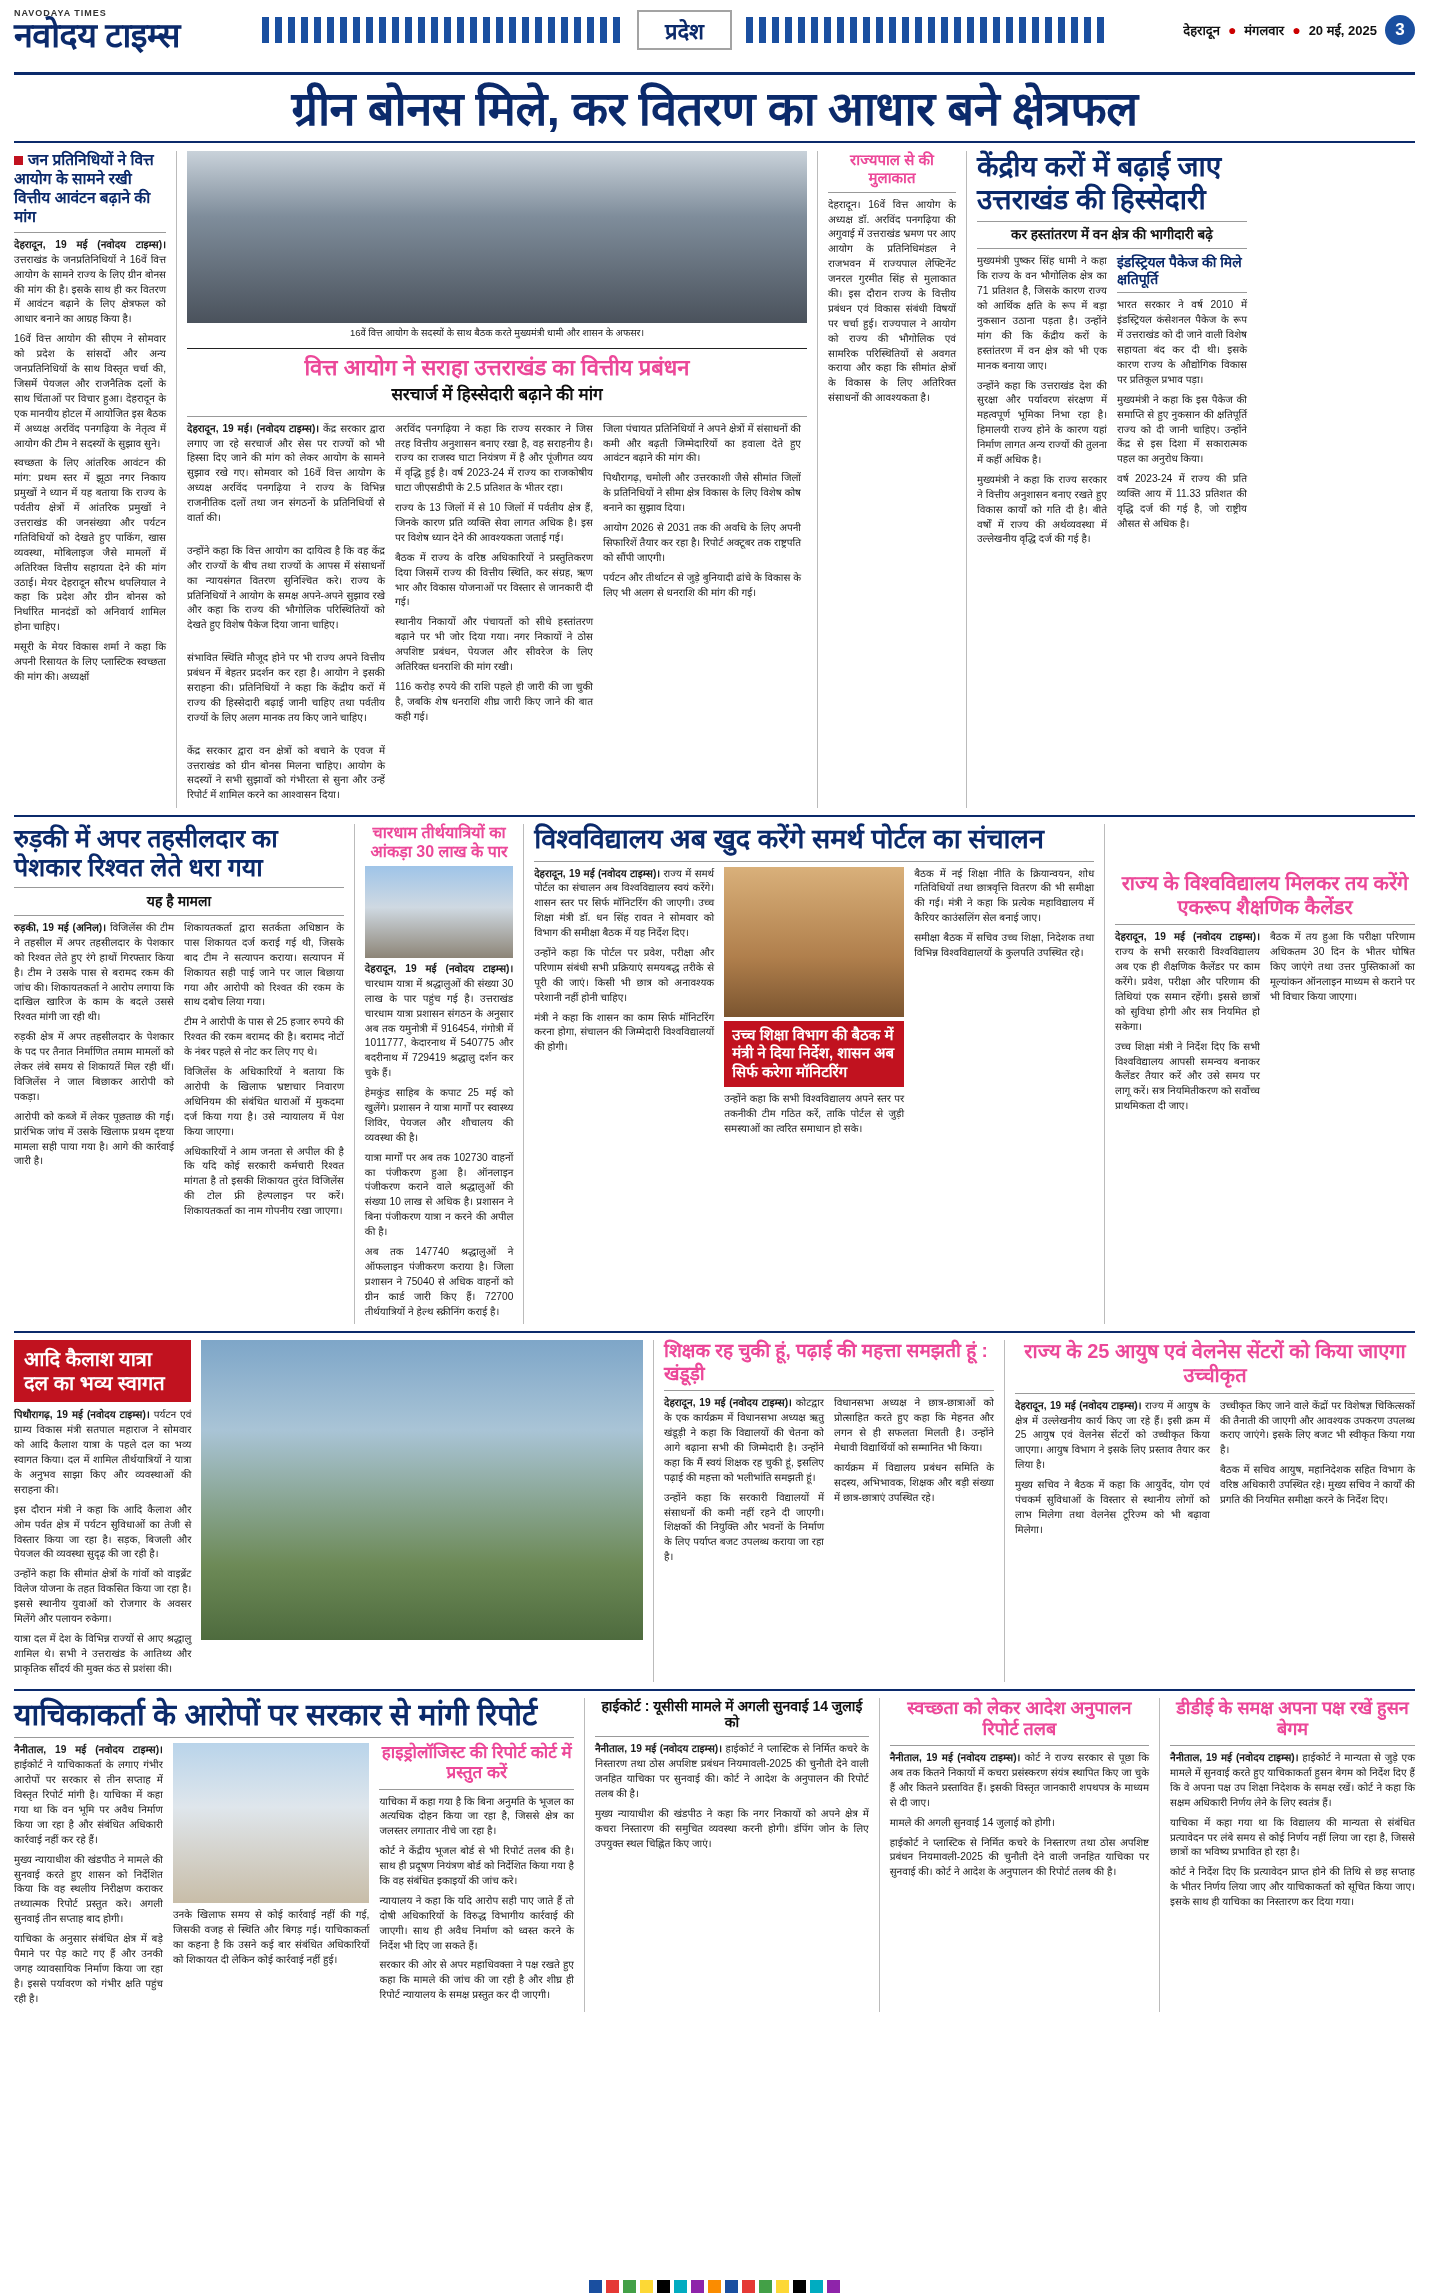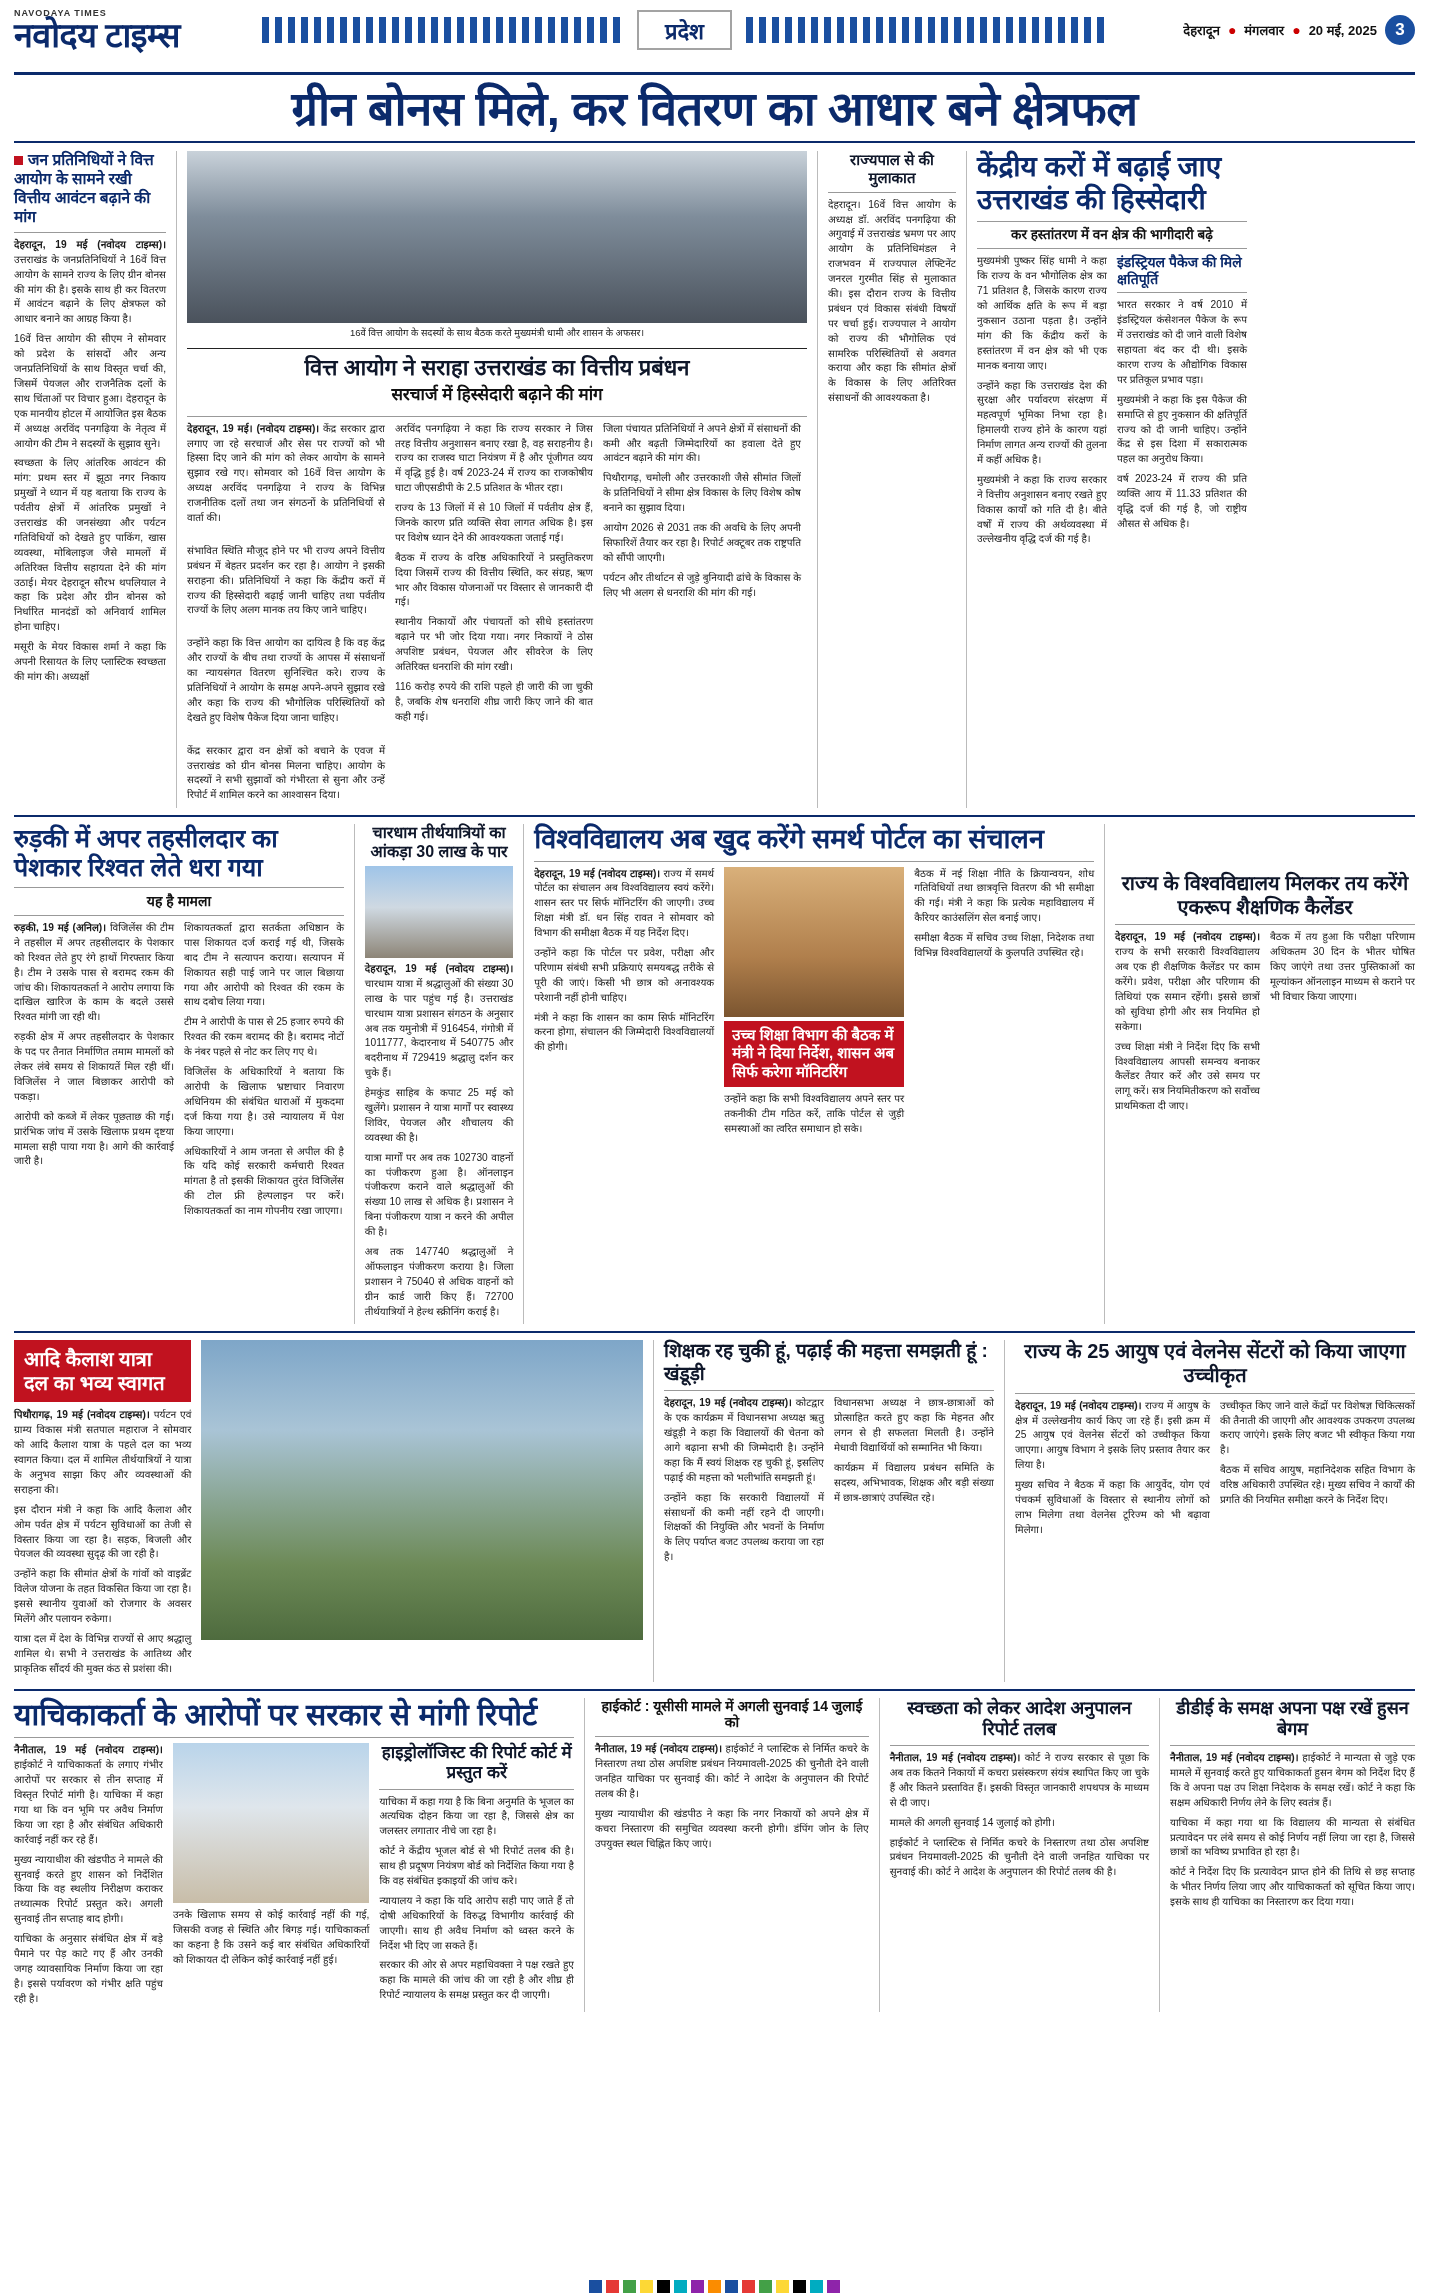--- a/index.html
+++ b/index.html
@@ -38,21 +38,21 @@
   .rule-v { width:1px; background:#bbb; }
   .hr { height:1px; background:#222; margin:6px 0; }
   .hr2 { height:2px; background:#0b2a6b; margin:7px 0; }
   .thin { height:1px; background:#999; margin:5px 0; }
 
   p.body { font-size:10.2px; line-height:1.46; text-align:justify; margin:0 0 5px 0; color:#1a1a1a; }
   .dl { font-weight:bold; }
   .kicker { font-size:15.5px; font-weight:bold; color:#0b2a6b; line-height:1.22; }
   .sub-head { font-size:17px; font-weight:bold; color:#111; text-align:center; line-height:1.2; }
   .hl2 { font-size:28px; font-weight:bold; color:#0b2a6b; line-height:1.16; }
-  .hl3 { font-size:22px; font-weight:bold; color:#0f172a; line-height:1.18; }
+  .hl3 { font-size:22px; font-weight:bold; color:#ec4899; line-height:1.18; }
   .hl-red-box { background:#c1121f; color:#fff; font-size:20px; font-weight:bold; padding:7px 10px; line-height:1.2; }
   .redbar { background:#c1121f; color:#fff; font-size:15px; font-weight:bold; padding:5px 8px; line-height:1.25; }
   .caption { font-size:9.5px; color:#222; text-align:center; padding:3px 2px; }
   .photo { background:linear-gradient(160deg,#9fb0bf,#6d7f91); position:relative; overflow:hidden; }
   .photo.meet { background:linear-gradient(180deg,#c9d2da 0%,#7f8d9b 38%,#4a525c 100%); }
   .photo.temple { background:linear-gradient(180deg,#9fc4e8 0%,#cfd9e2 45%,#8d8577 100%); }
   .photo.group { background:linear-gradient(180deg,#7ea6c8 0%,#a9c4d6 30%,#6d8a57 75%,#4e6b3e 100%); }
   .photo.bldg { background:linear-gradient(180deg,#b9d4ea 0%,#dfe6ec 40%,#c8bda8 100%); }
   .photo.portrait { background:linear-gradient(180deg,#d9b07a 0%,#b07f4c 60%,#7b5530 100%); }
   .bullet-sq { display:inline-block; width:9px; height:9px; background:#c1121f; margin-right:5px; }
@@ -111,22 +111,22 @@
     <div class="col" style="width:620px;">
       <div class="photo meet" style="height:172px;"></div>
       <div class="caption">16वें वित्त आयोग के सदस्यों के साथ बैठक करते मुख्यमंत्री धामी और शासन के अफसर।</div>
       <div class="hr"></div>
       <div class="hl3 center">वित्त आयोग ने सराहा उत्तराखंड का वित्तीय प्रबंधन</div>
       <div class="sub-head" style="margin:4px 0 5px;">सरचार्ज में हिस्सेदारी बढ़ाने की मांग</div>
       <div class="thin"></div>
       <div class="row">
         <div class="col" style="width:198px;gap:13px;">
           <p class="body"><span class="dl">देहरादून, 19 मई। (नवोदय टाइम्स)।</span> <span>केंद्र सरकार द्वारा लगाए जा रहे सरचार्ज और सेस पर राज्यों को भी हिस्सा दिए जाने की मांग को लेकर आयोग के सामने सुझाव रखे गए। सोमवार को 16वें वित्त आयोग के अध्यक्ष अरविंद पनगढ़िया ने राज्य के विभिन्न राजनीतिक दलों तथा जन संगठनों के प्रतिनिधियों से वार्ता की।</span></p>
+          <p class="body">उन्होंने कहा कि वित्त आयोग का दायित्व है कि वह केंद्र और राज्यों के बीच तथा राज्यों के आपस में संसाधनों का न्यायसंगत वितरण सुनिश्चित करे। राज्य के प्रतिनिधियों ने आयोग के समक्ष अपने-अपने सुझाव रखे और कहा कि राज्य की भौगोलिक परिस्थितियों को देखते हुए विशेष पैकेज दिया जाना चाहिए।</p>
           <p class="body">संभावित स्थिति मौजूद होने पर भी राज्य अपने वित्तीय प्रबंधन में बेहतर प्रदर्शन कर रहा है। आयोग ने इसकी सराहना की। प्रतिनिधियों ने कहा कि केंद्रीय करों में राज्य की हिस्सेदारी बढ़ाई जानी चाहिए तथा पर्वतीय राज्यों के लिए अलग मानक तय किए जाने चाहिए।</p>
-          <p class="body">उन्होंने कहा कि वित्त आयोग का दायित्व है कि वह केंद्र और राज्यों के बीच तथा राज्यों के आपस में संसाधनों का न्यायसंगत वितरण सुनिश्चित करे। राज्य के प्रतिनिधियों ने आयोग के समक्ष अपने-अपने सुझाव रखे और कहा कि राज्य की भौगोलिक परिस्थितियों को देखते हुए विशेष पैकेज दिया जाना चाहिए।</p>
           <p class="body">केंद्र सरकार द्वारा वन क्षेत्रों को बचाने के एवज में उत्तराखंड को ग्रीन बोनस मिलना चाहिए। आयोग के सदस्यों ने सभी सुझावों को गंभीरता से सुना और उन्हें रिपोर्ट में शामिल करने का आश्वासन दिया।</p>
         </div>
         <div class="col" style="width:198px;">
           <p class="body">अरविंद पनगढ़िया ने कहा कि राज्य सरकार ने जिस तरह वित्तीय अनुशासन बनाए रखा है, वह सराहनीय है। राज्य का राजस्व घाटा नियंत्रण में है और पूंजीगत व्यय में वृद्धि हुई है। वर्ष 2023-24 में राज्य का राजकोषीय घाटा जीएसडीपी के 2.5 प्रतिशत के भीतर रहा।</p>
           <p class="body">राज्य के 13 जिलों में से 10 जिलों में पर्वतीय क्षेत्र हैं, जिनके कारण प्रति व्यक्ति सेवा लागत अधिक है। इस पर विशेष ध्यान देने की आवश्यकता जताई गई।</p>
           <p class="body">बैठक में राज्य के वरिष्ठ अधिकारियों ने प्रस्तुतिकरण दिया जिसमें राज्य की वित्तीय स्थिति, कर संग्रह, ऋण भार और विकास योजनाओं पर विस्तार से जानकारी दी गई।</p>
           <p class="body">स्थानीय निकायों और पंचायतों को सीधे हस्तांतरण बढ़ाने पर भी जोर दिया गया। नगर निकायों ने ठोस अपशिष्ट प्रबंधन, पेयजल और सीवरेज के लिए अतिरिक्त धनराशि की मांग रखी।</p>
           <p class="body">116 करोड़ रुपये की राशि पहले ही जारी की जा चुकी है, जबकि शेष धनराशि शीघ्र जारी किए जाने की बात कही गई।</p>
         </div>
         <div class="col" style="width:198px;">

